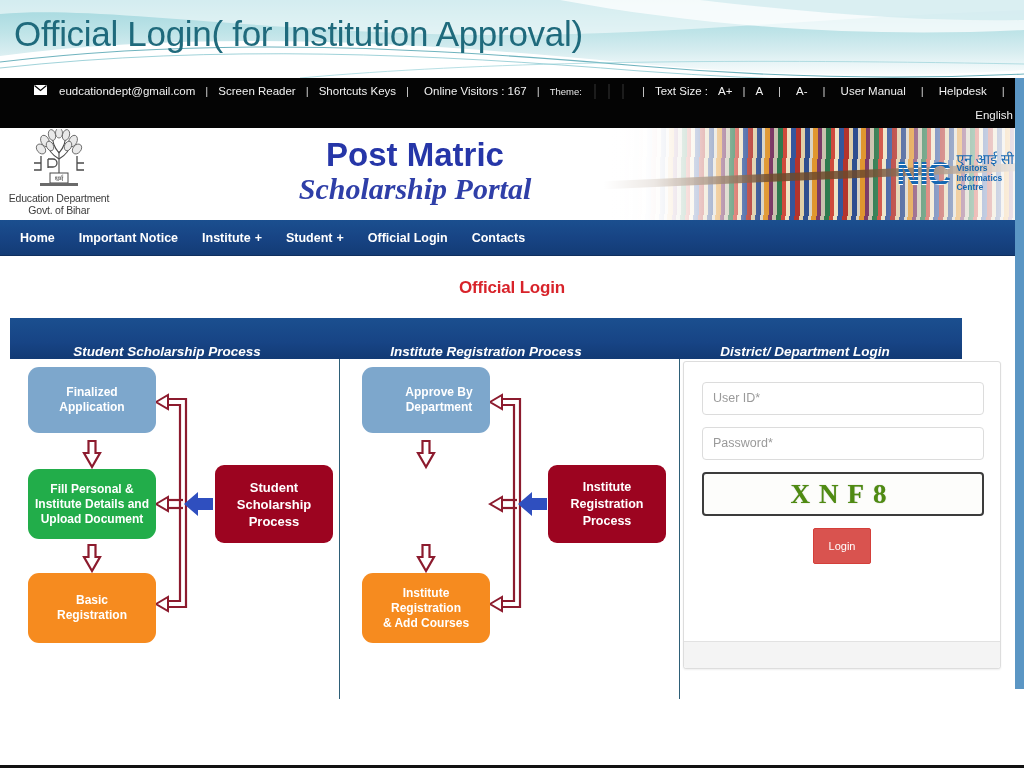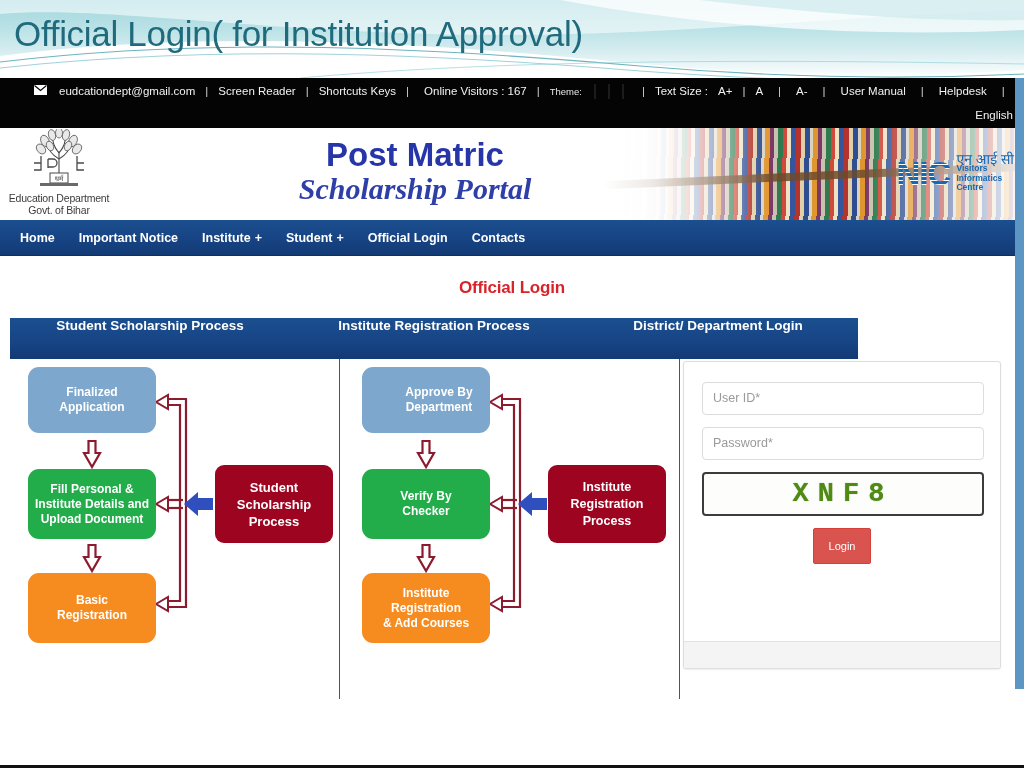--- a/index.html
+++ b/index.html
@@ -116,23 +116,23 @@
 
   
   .page-body { position:relative; width:1024px; height:512px; background:#fff; }
   .page-title {
     text-align:center; color:#d8232a; font-weight:bold; font-size:17px;
     padding-top:22px; letter-spacing:-0.2px;
   }
 
   .panel { position:absolute; left:10px; top:62px; width:1000px; }
   .panel-head {
-    display:flex; width:848px; height:41px;
+    display:flex; width:952px; height:41px;
     background: linear-gradient(180deg,#1b4f8f 0%, #174485 60%, #123a74 100%);
-    color:#ffffff; align-items:flex-start;
+    color:#ffffff; align-items:flex-end;font-style:italic;
   }
   .panel-head > div { font-size:13.5px; font-weight:bold; text-align:center; }
   .ph-1 { width:330px; }
   .ph-2 { width:340px; }
   .ph-3 { width:330px; }
 
   .panel-body { position:relative; display:flex; width:1000px; height:340px; background:#fff; }
   .col { position:relative; }
   .col-1 { width:330px; border-right:1px solid #2e5f77; }
   .col-2 { width:340px; border-right:1px solid #2e5f77; }
@@ -173,21 +173,21 @@
     background:#fff; font-size:12.5px; color:#9a9a9a; padding:13px 10px;
     line-height:33px; margin-bottom:12px; font-family:"Liberation Sans", sans-serif;
   }
   .fld::placeholder { color:#9a9a9a; }
   .captcha {
     width:282px; height:44px; border:2px solid #3c3c3c; border-radius:4px;
     background:#fdfdfb; display:flex; align-items:center; justify-content:center;
     margin-bottom:12px;
   }
   .captcha span {
-    font-family:Liberation Mono, monospace; font-size:27px; color:#4f8b12; font-weight:bold;
+    font-family:Liberation Serif, serif; font-size:27px; color:#4f8b12; font-weight:bold;
     letter-spacing:9px; text-shadow:0 0 1px rgba(40,80,10,.5);
   }
   .login-btn {
     display:block; margin:6px auto 0 auto; width:58px; height:36px;
     background:#d9534f; border:1px solid #d43f3a; color:#ffffff;
     font-size:11px; border-radius:2px; cursor:pointer;
     font-family:"Liberation Sans", sans-serif;
   }
   .login-footer {
     position:absolute; left:0; bottom:0; width:100%; height:27px;
@@ -412,26 +412,20 @@
                   <path d="M207,139 L192,139 L192,133 L178,145 L192,157 L192,151 L207,151 Z"></path>
                 </g>
               </svg>
 
               <div class="node n-blue f-top">
                 <div>
                   <div>Approve By</div>
                   <div>Department</div>
                 </div>
               </div>
-              <div class="node n-green f-mid">
-                <div>
-                  <div>Verify By</div>
-                  <div>Checker</div>
-                </div>
-              </div>
               <div class="node n-orange f-bot">
                 <div>
                   <div>Institute</div>
                   <div>Registration</div>
                   <div>&amp; Add Courses</div>
                 </div>
               </div>
               <div class="node n-maroon f-side" style="font-size:12.5px;line-height:17px">
                 <div>
                   <div>Institute</div>

